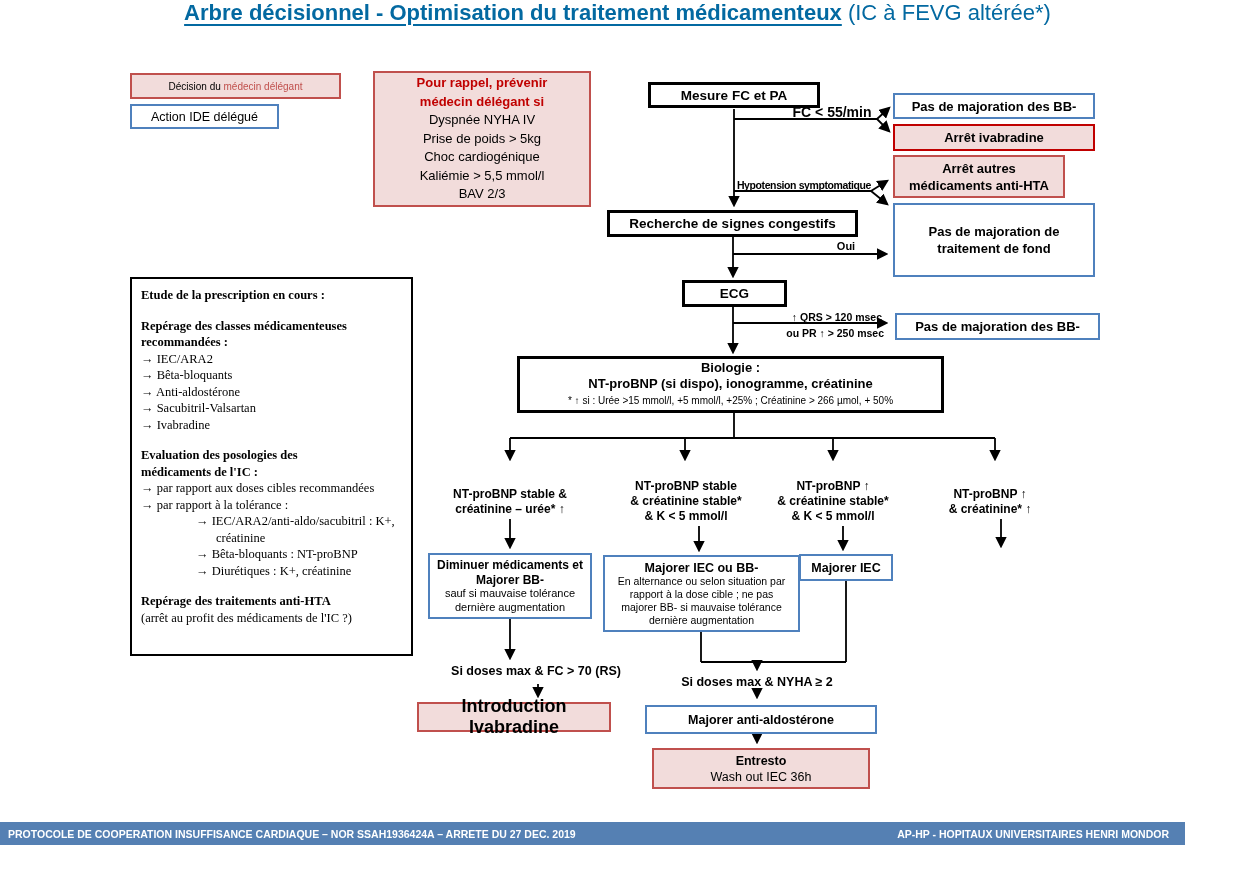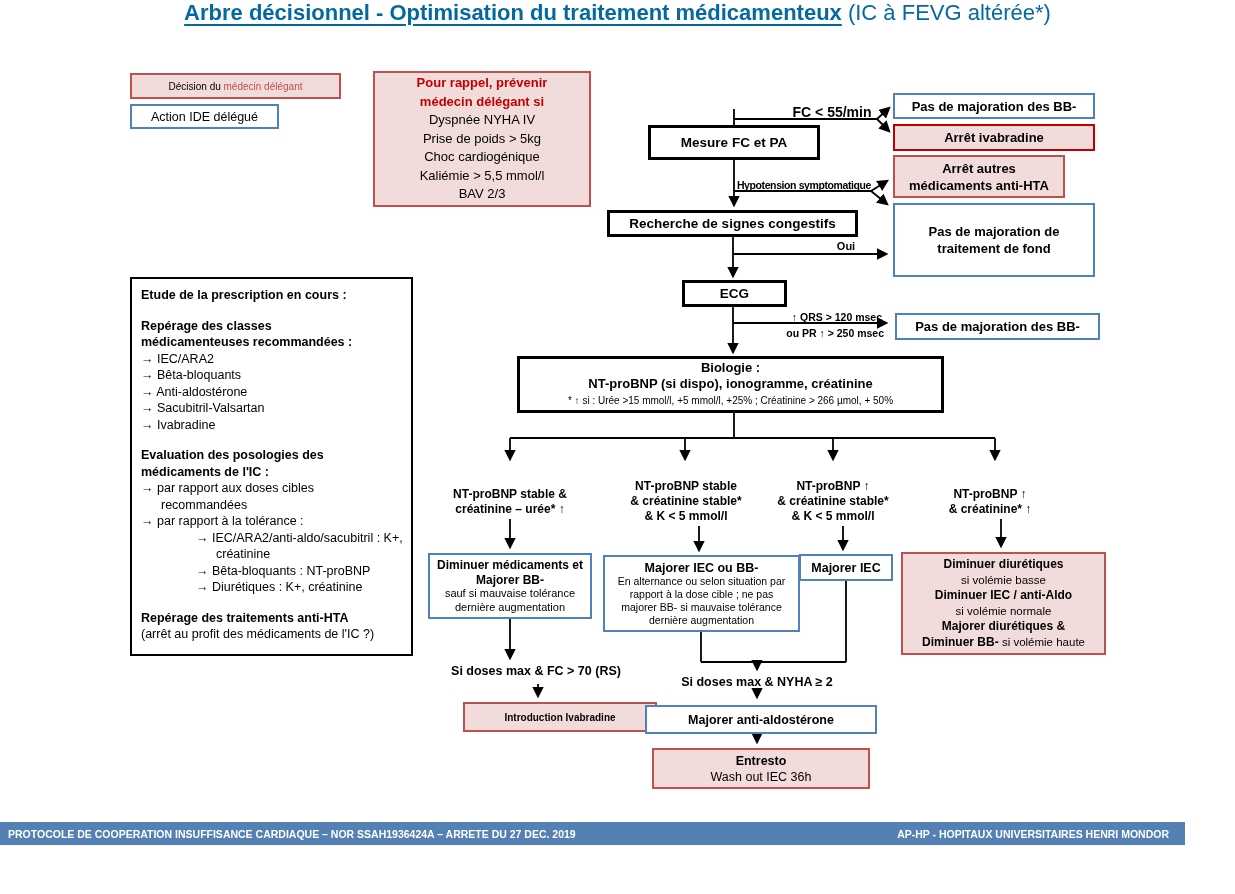--- a/index.html
+++ b/index.html
@@ -79,42 +79,42 @@
   <div class="abs cbox pink-box" style="left:373px;top:71px;width:218px;height:136px;font-size:13px;line-height:18.5px;font-weight:normal;">
     <div style="color:#c00000;font-weight:bold;">Pour rappel, prévenir</div>
     <div style="color:#c00000;font-weight:bold;">médecin délégant si</div>
     <div>Dyspnée NYHA IV</div>
     <div>Prise de poids &gt; 5kg</div>
     <div>Choc cardiogénique</div>
     <div>Kaliémie &gt; 5,5 mmol/l</div>
     <div>BAV 2/3</div>
   </div>
 
-  <div class="abs thin-black study-txt" style="left:130px;top:277px;width:283px;height:379px;padding:8px 8px 4px 9px;">
+  <div class="abs thin-black study-txt" style="left:130px;top:277px;width:283px;height:379px;padding:8px 8px 4px 9px;font-family:Liberation Serif, serif;">
     <div class="b">Etude de la prescription en cours :</div>
     <div class="spacer"></div>
     <div class="b" style="width:218px;">Repérage des classes médicamenteuses recommandées :</div>
     <div>→ IEC/ARA2</div>
     <div>→ Bêta-bloquants</div>
     <div>→ Anti-aldostérone</div>
     <div>→ Sacubitril-Valsartan</div>
     <div>→ Ivabradine</div>
     <div class="spacer"></div>
     <div class="b" style="width:205px;">Evaluation des posologies des médicaments de l'IC :</div>
     <div class="hang" style="width:215px;">→ par rapport aux doses cibles recommandées</div>
     <div class="hang">→ par rapport à la tolérance :</div>
     <div class="hang" style="margin-left:55px;width:205px;">→ IEC/ARA2/anti-aldo/sacubitril : K+, créatinine</div>
     <div class="hang" style="margin-left:55px;width:205px;">→ Bêta-bloquants : NT-proBNP</div>
     <div class="hang" style="margin-left:55px;width:205px;">→ Diurétiques : K+, créatinine</div>
     <div class="spacer"></div>
     <div class="b">Repérage des traitements anti-HTA</div>
     <div>(arrêt au profit des médicaments de l'IC ?)</div>
   </div>
 
-  <div class="abs cbox black-box" style="left:648px;top:82px;width:172px;height:35px;font-size:13.5px;margin-top:43px;">
+  <div class="abs cbox black-box" style="left:648px;top:82px;width:172px;height:26px;font-size:13.5px;">
     <div>Mesure FC et PA</div>
   </div>
 
   <div class="abs cbox blue-box" style="left:893px;top:93px;width:202px;height:26px;font-size:13px;">
     <div>Pas de majoration des BB-</div>
   </div>
   <div class="abs cbox pink-box pink-strong" style="left:893px;top:124px;width:202px;height:27px;font-size:13px;">
     <div>Arrêt ivabradine</div>
   </div>
   <div class="abs cbox pink-box" style="left:893px;top:155px;width:172px;height:43px;font-size:13px;line-height:17px;padding:0 14px;">
@@ -171,31 +171,23 @@
     <div>Diminuer médicaments et Majorer BB-</div>
     <div style="font-weight:normal;font-size:11px;line-height:13.5px;">sauf si mauvaise tolérance dernière augmentation</div>
   </div>
   <div class="abs cbox blue-box" style="left:603px;top:555px;width:197px;height:77px;font-size:12.5px;line-height:14px;padding:2px 6px;">
     <div>Majorer IEC ou BB-</div>
     <div style="font-weight:normal;font-size:10.5px;line-height:13px;">En alternance ou selon situation par rapport à la dose cible ; ne pas majorer BB- si mauvaise tolérance dernière augmentation</div>
   </div>
   <div class="abs cbox blue-box" style="left:799px;top:554px;width:94px;height:27px;font-size:12.5px;">
     <div>Majorer IEC</div>
   </div>
-  <div class="abs cbox pink-box" style="left:901px;top:552px;width:205px;height:103px;font-size:12px;line-height:15.5px;padding:2px;">
-    <div>Diminuer diurétiques</div>
-    <div style="font-weight:normal;font-size:11.5px;">si volémie basse</div>
-    <div>Diminuer IEC / anti-Aldo</div>
-    <div style="font-weight:normal;font-size:11.5px;">si volémie normale</div>
-    <div>Majorer diurétiques &amp;</div>
-    <div><span>Diminuer BB-</span><span style="font-weight:normal;font-size:11.5px;"> si volémie haute</span></div>
-  </div>
 
   <div class="abs lbl" style="left:440px;top:665px;width:192px;text-align:center;font-size:12.5px;">Si doses max &amp; FC &gt; 70 (RS)</div>
-  <div class="abs cbox pink-box" style="left:463px;top:702px;width:194px;height:30px;font-size:10px;">
+  <div class="abs cbox pink-box" style="left:417px;top:702px;width:194px;height:30px;font-size:18px;">
     <div>Introduction Ivabradine</div>
   </div>
 
   <div class="abs lbl" style="left:667px;top:676px;width:180px;text-align:center;font-size:12.5px;">Si doses max &amp; NYHA ≥ 2</div>
   <div class="abs cbox blue-box" style="left:645px;top:705px;width:232px;height:29px;font-size:12.5px;">
     <div>Majorer anti-aldostérone</div>
   </div>
 
   <div class="abs cbox pink-box" style="left:652px;top:748px;width:218px;height:41px;font-size:12.5px;line-height:16px;">
     <div>Entresto</div>

